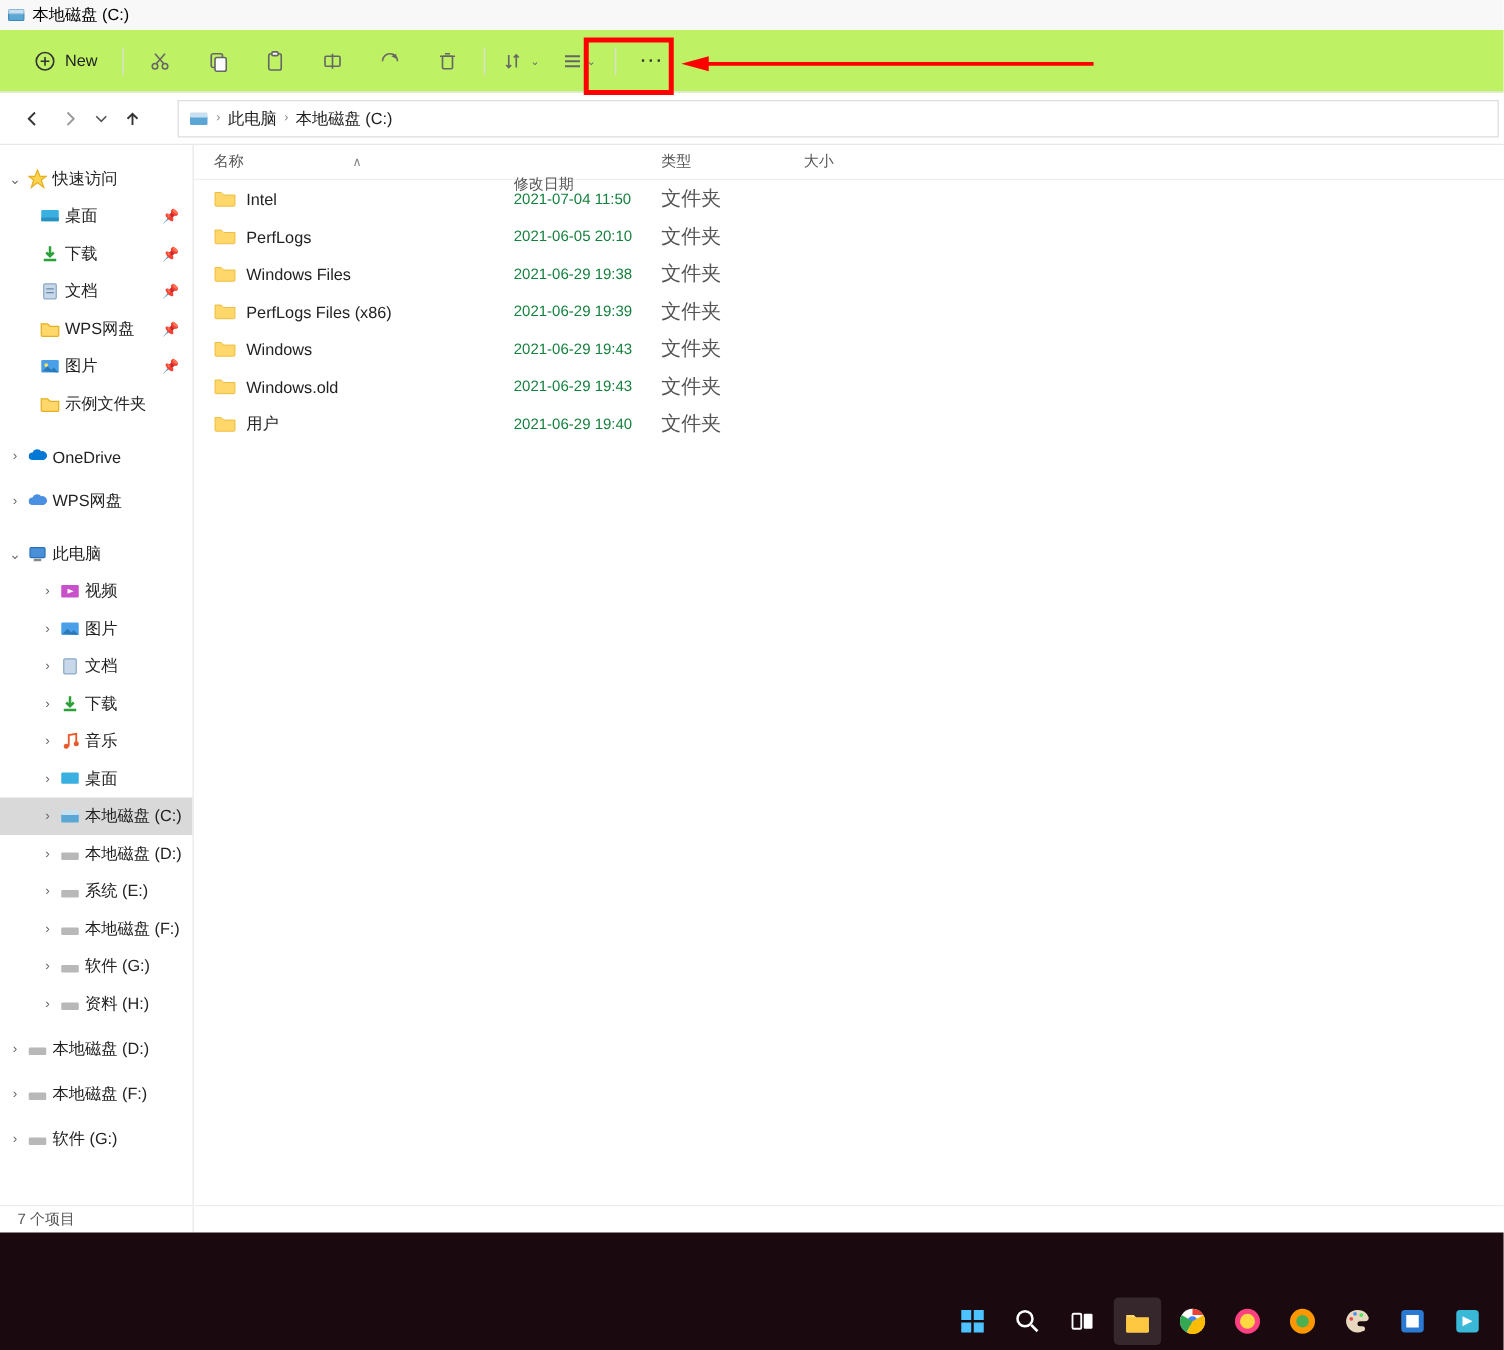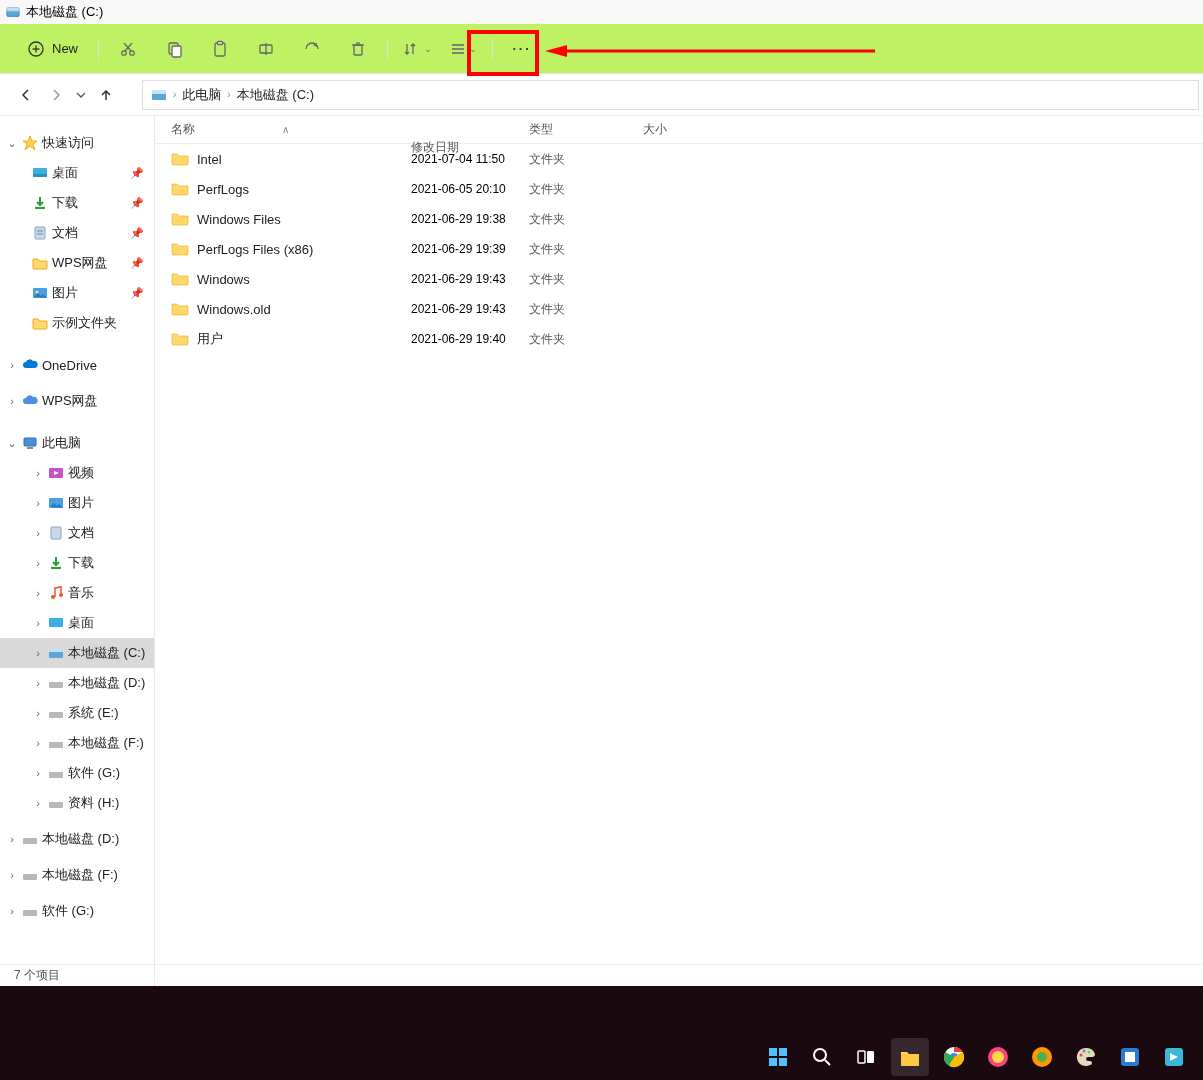--- a/index.html
+++ b/index.html
@@ -39,22 +39,22 @@
 
 .files { flex: 1; display: flex; flex-direction: column; }
 .cols { height: 28px; display: flex; align-items: center; border-bottom: 1px solid #eee; color: #555; font-size: 12px; padding-left: 16px; }
 .col-name { width: 240px; display: flex; align-items: center; gap: 87px; }
 .col-date { width: 118px; margin-top: 36px; }
 .col-type { width: 114px; }
 .col-size { width: 80px; }
 .row { height: 30px; display: flex; align-items: center; padding-left: 16px; font-size: 13px; color: #222; }
 .cell-name { width: 240px; display: flex; align-items: center; gap: 8px; }
 .ficon { width: 18px; height: 16px; }
-.cell-date { width: 118px; color: #000000; font-size: 12px; }
-.cell-type { width: 114px; color: #555; font-size: 12px; }
+.cell-date { width: 118px; color: #15803d; font-size: 12px; }
+.cell-type { width: 114px; color: #555; font-size: 16px; }
 
 
 .statusbar { position: absolute; bottom: 94px; left: 0; right: 0; height: 22px; border-top: 1px solid #eee; display: flex; align-items: center; padding: 0 14px; font-size: 12px; color: #555; }
 
 
 .taskbar { position: absolute; bottom: 0; left: 0; right: 0; height: 94px; background: #1a0a0f; }
 .taskbar-inner { position: absolute; bottom: 0; right: 0; height: 46px; display: flex; align-items: center; gap: 6px; padding: 0 10px; }
 .tkbtn { width: 38px; height: 38px; display: flex; align-items: center; justify-content: center; border-radius: 4px; }
 .tkbtn.active { background: rgba(255,255,255,0.12); }
 

